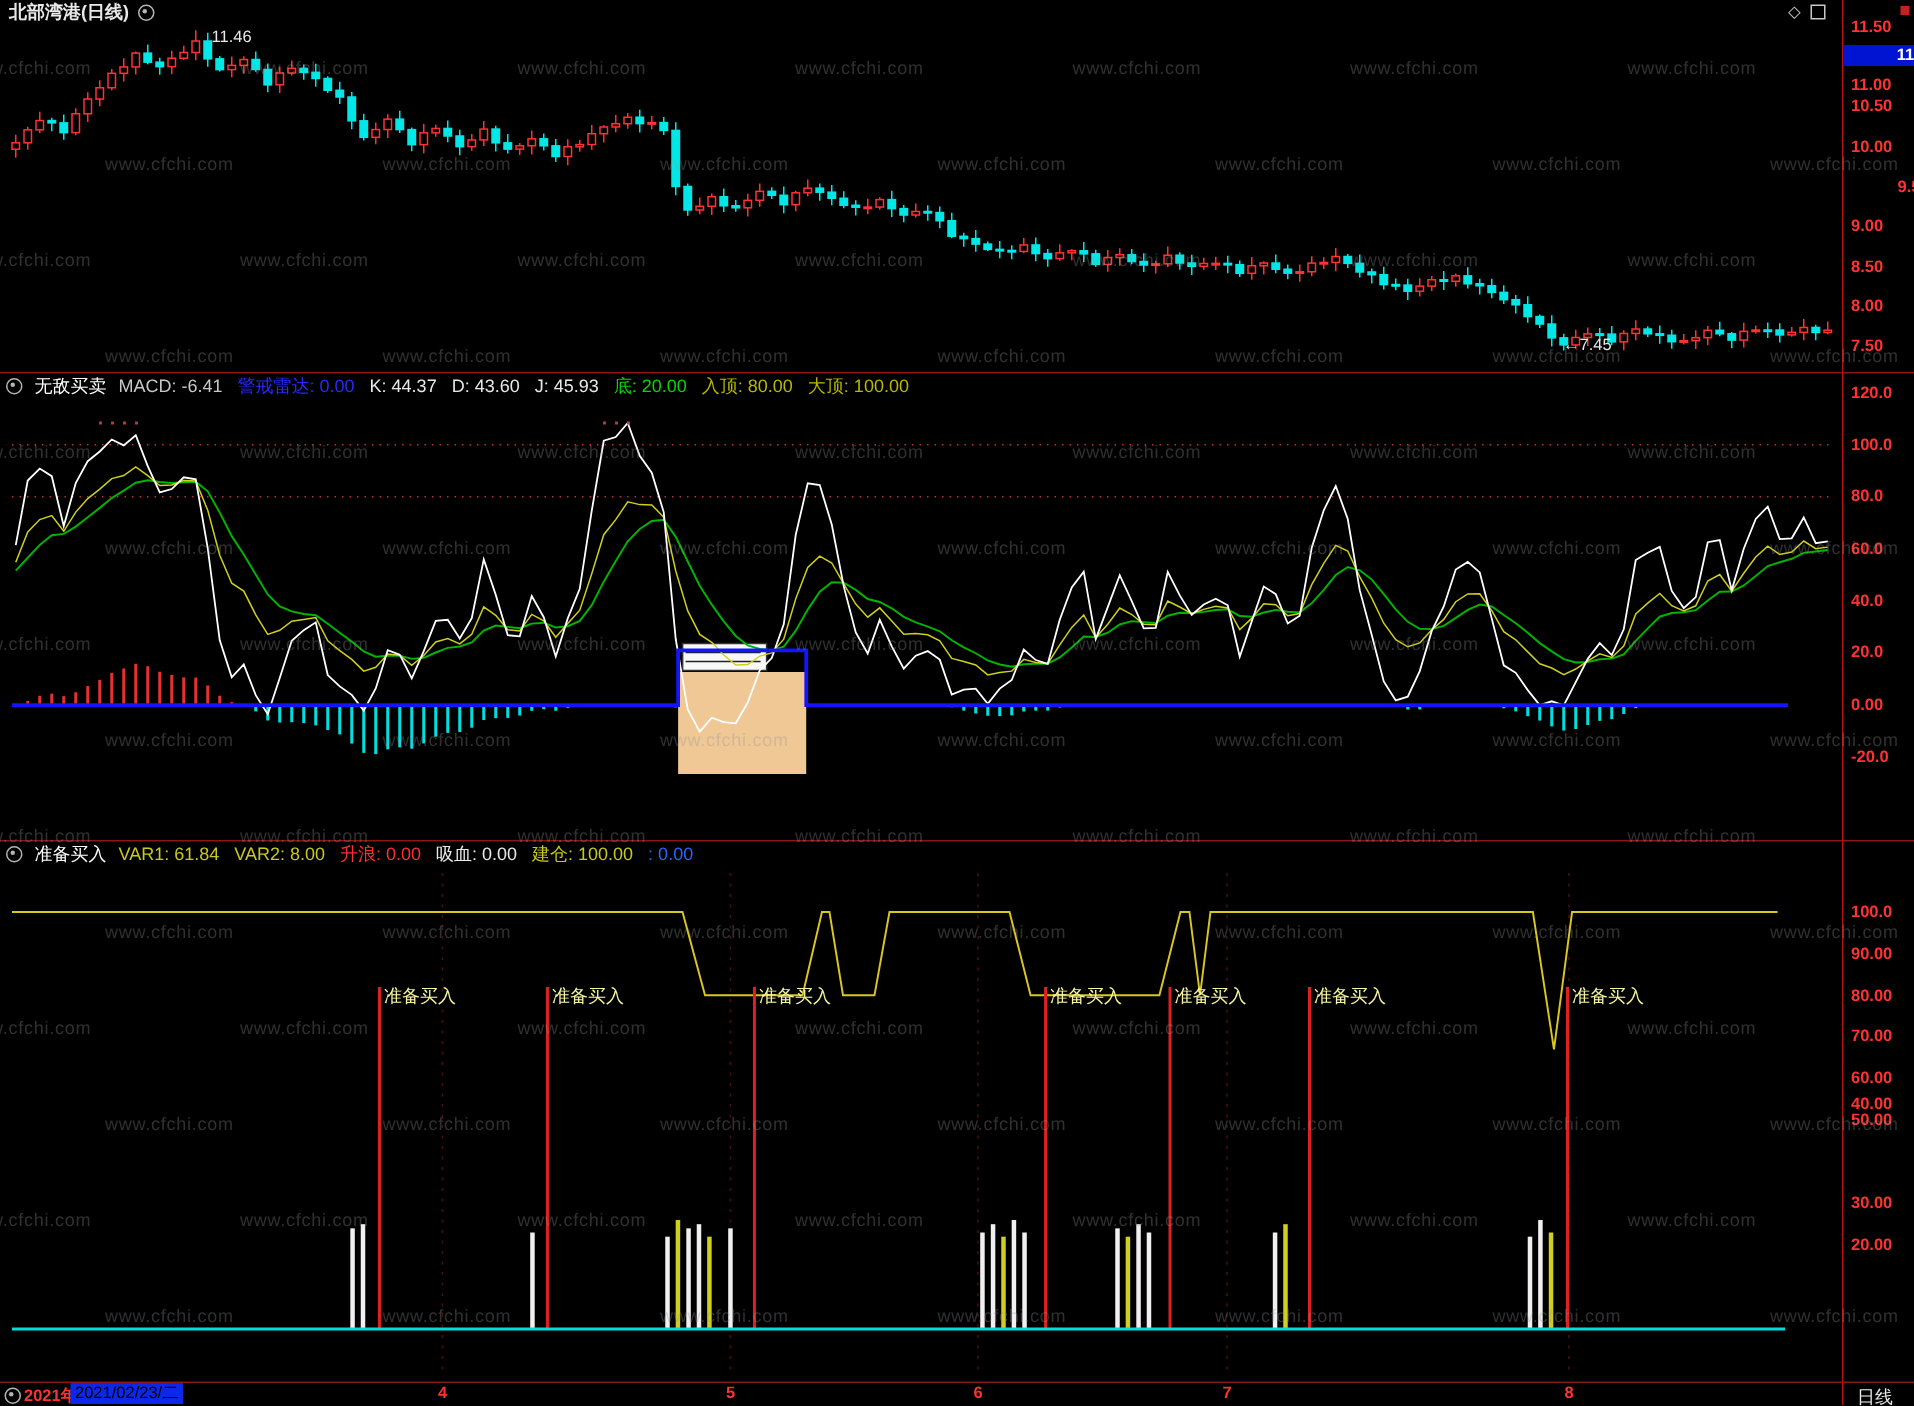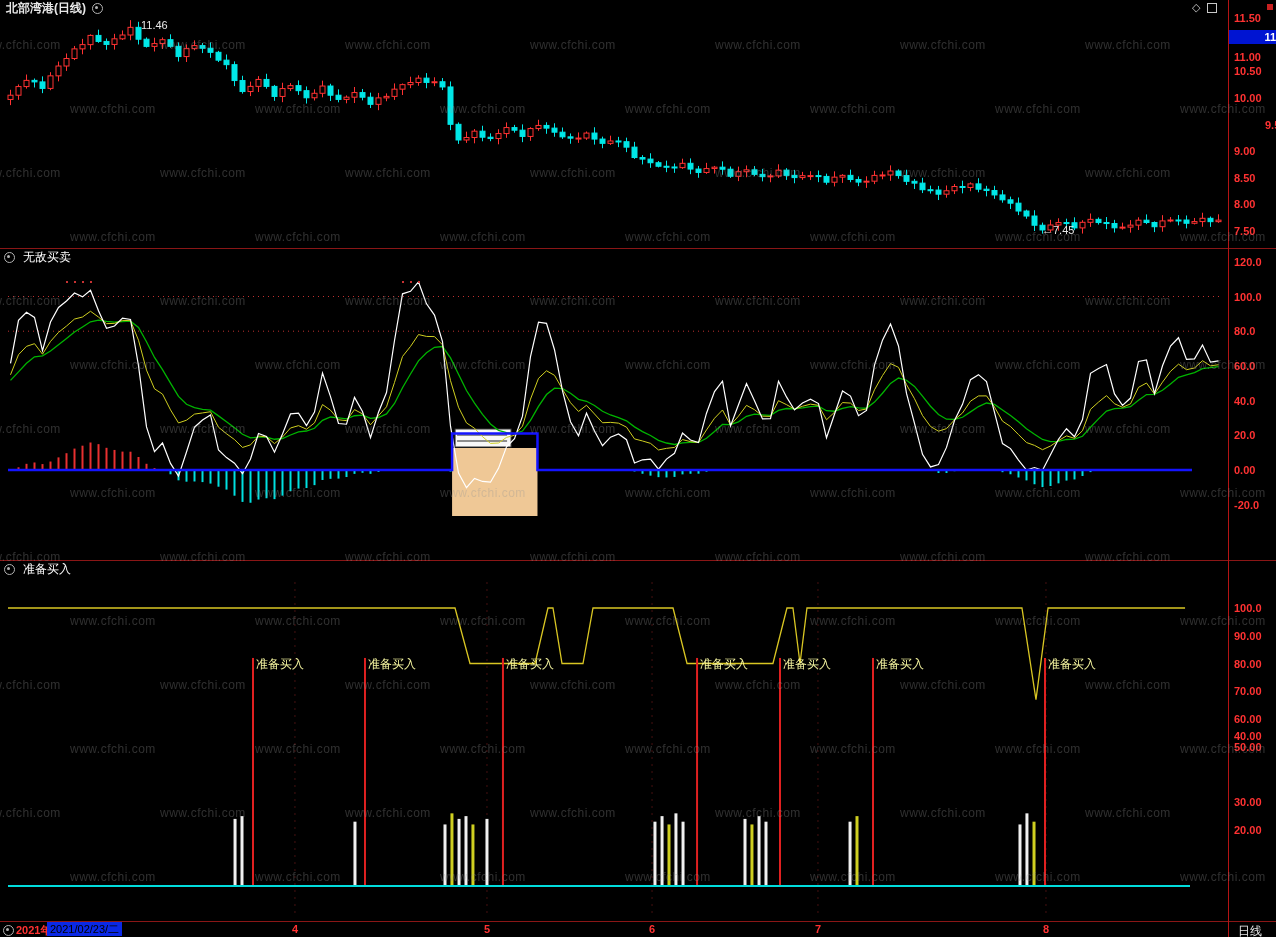--- a/index.html
+++ b/index.html
@@ -493,25 +493,43 @@
     <line x1="0" y1="560.5" x2="1276" y2="560.5" stroke="#8a1616" stroke-width="1"></line>
     <line x1="0" y1="921.5" x2="1276" y2="921.5" stroke="#8a1616" stroke-width="1"></line>
   </svg>
 
 <div class="ann" style="left:141px;top:19px;">11.46</div>
 <div class="ann" style="left:1042px;top:224px;">←7.45</div>
 
 <div class="hdr" style="top:250px;">
   <span class="cmark"></span>
   <span style="color:#ffffff;">无敌买卖</span>
+  <span id="p2tokens" class="toks">
+      <span style="color: rgb(200, 200, 200);">MACD: -6.41</span>
+      <span style="color: rgb(40, 40, 255);">警戒雷达: 0.00</span>
+      <span style="color: rgb(232, 232, 232);">K: 44.37</span>
+      <span style="color: rgb(232, 232, 232);">D: 43.60</span>
+      <span style="color: rgb(232, 232, 232);">J: 45.93</span>
+      <span style="color: rgb(0, 216, 0);">底: 20.00</span>
+      <span style="color: rgb(184, 184, 0);">入顶: 80.00</span>
+      <span style="color: rgb(184, 184, 0);">大顶: 100.00</span>
+    </span>
 </div>
 
 <div class="hdr" style="top:562px;">
   <span class="cmark"></span>
   <span style="color:#ffffff;">准备买入</span>
+  <span id="p3tokens" class="toks">
+      <span style="color: rgb(200, 200, 32);">VAR1: 61.84</span>
+      <span style="color: rgb(200, 200, 32);">VAR2: 8.00</span>
+      <span style="color: rgb(255, 48, 48);">升浪: 0.00</span>
+      <span style="color: rgb(232, 232, 232);">吸血: 0.00</span>
+      <span style="color: rgb(200, 200, 32);">建仓: 100.00</span>
+      <span style="color: rgb(40, 102, 255);">: 0.00</span>
+    </span>
 </div>
 
 <div id="axis">
   <span class="closebox" style="position:absolute;right:3px;top:4px;"></span>
 <div class="tick" style="top: 12px;">11.50</div>
     <div class="tick" style="top: 38.625px; margin-top: 12px;">11.00</div>
     <div class="tick" style="top: 65.25px;">10.50</div>
     <div class="tick" style="top: 91.875px;">10.00</div>
     <div class="tick" style="top: 118.5px; margin-left: 31px;">9.50</div>
     <div class="tick" style="top: 145.125px;">9.00</div>

